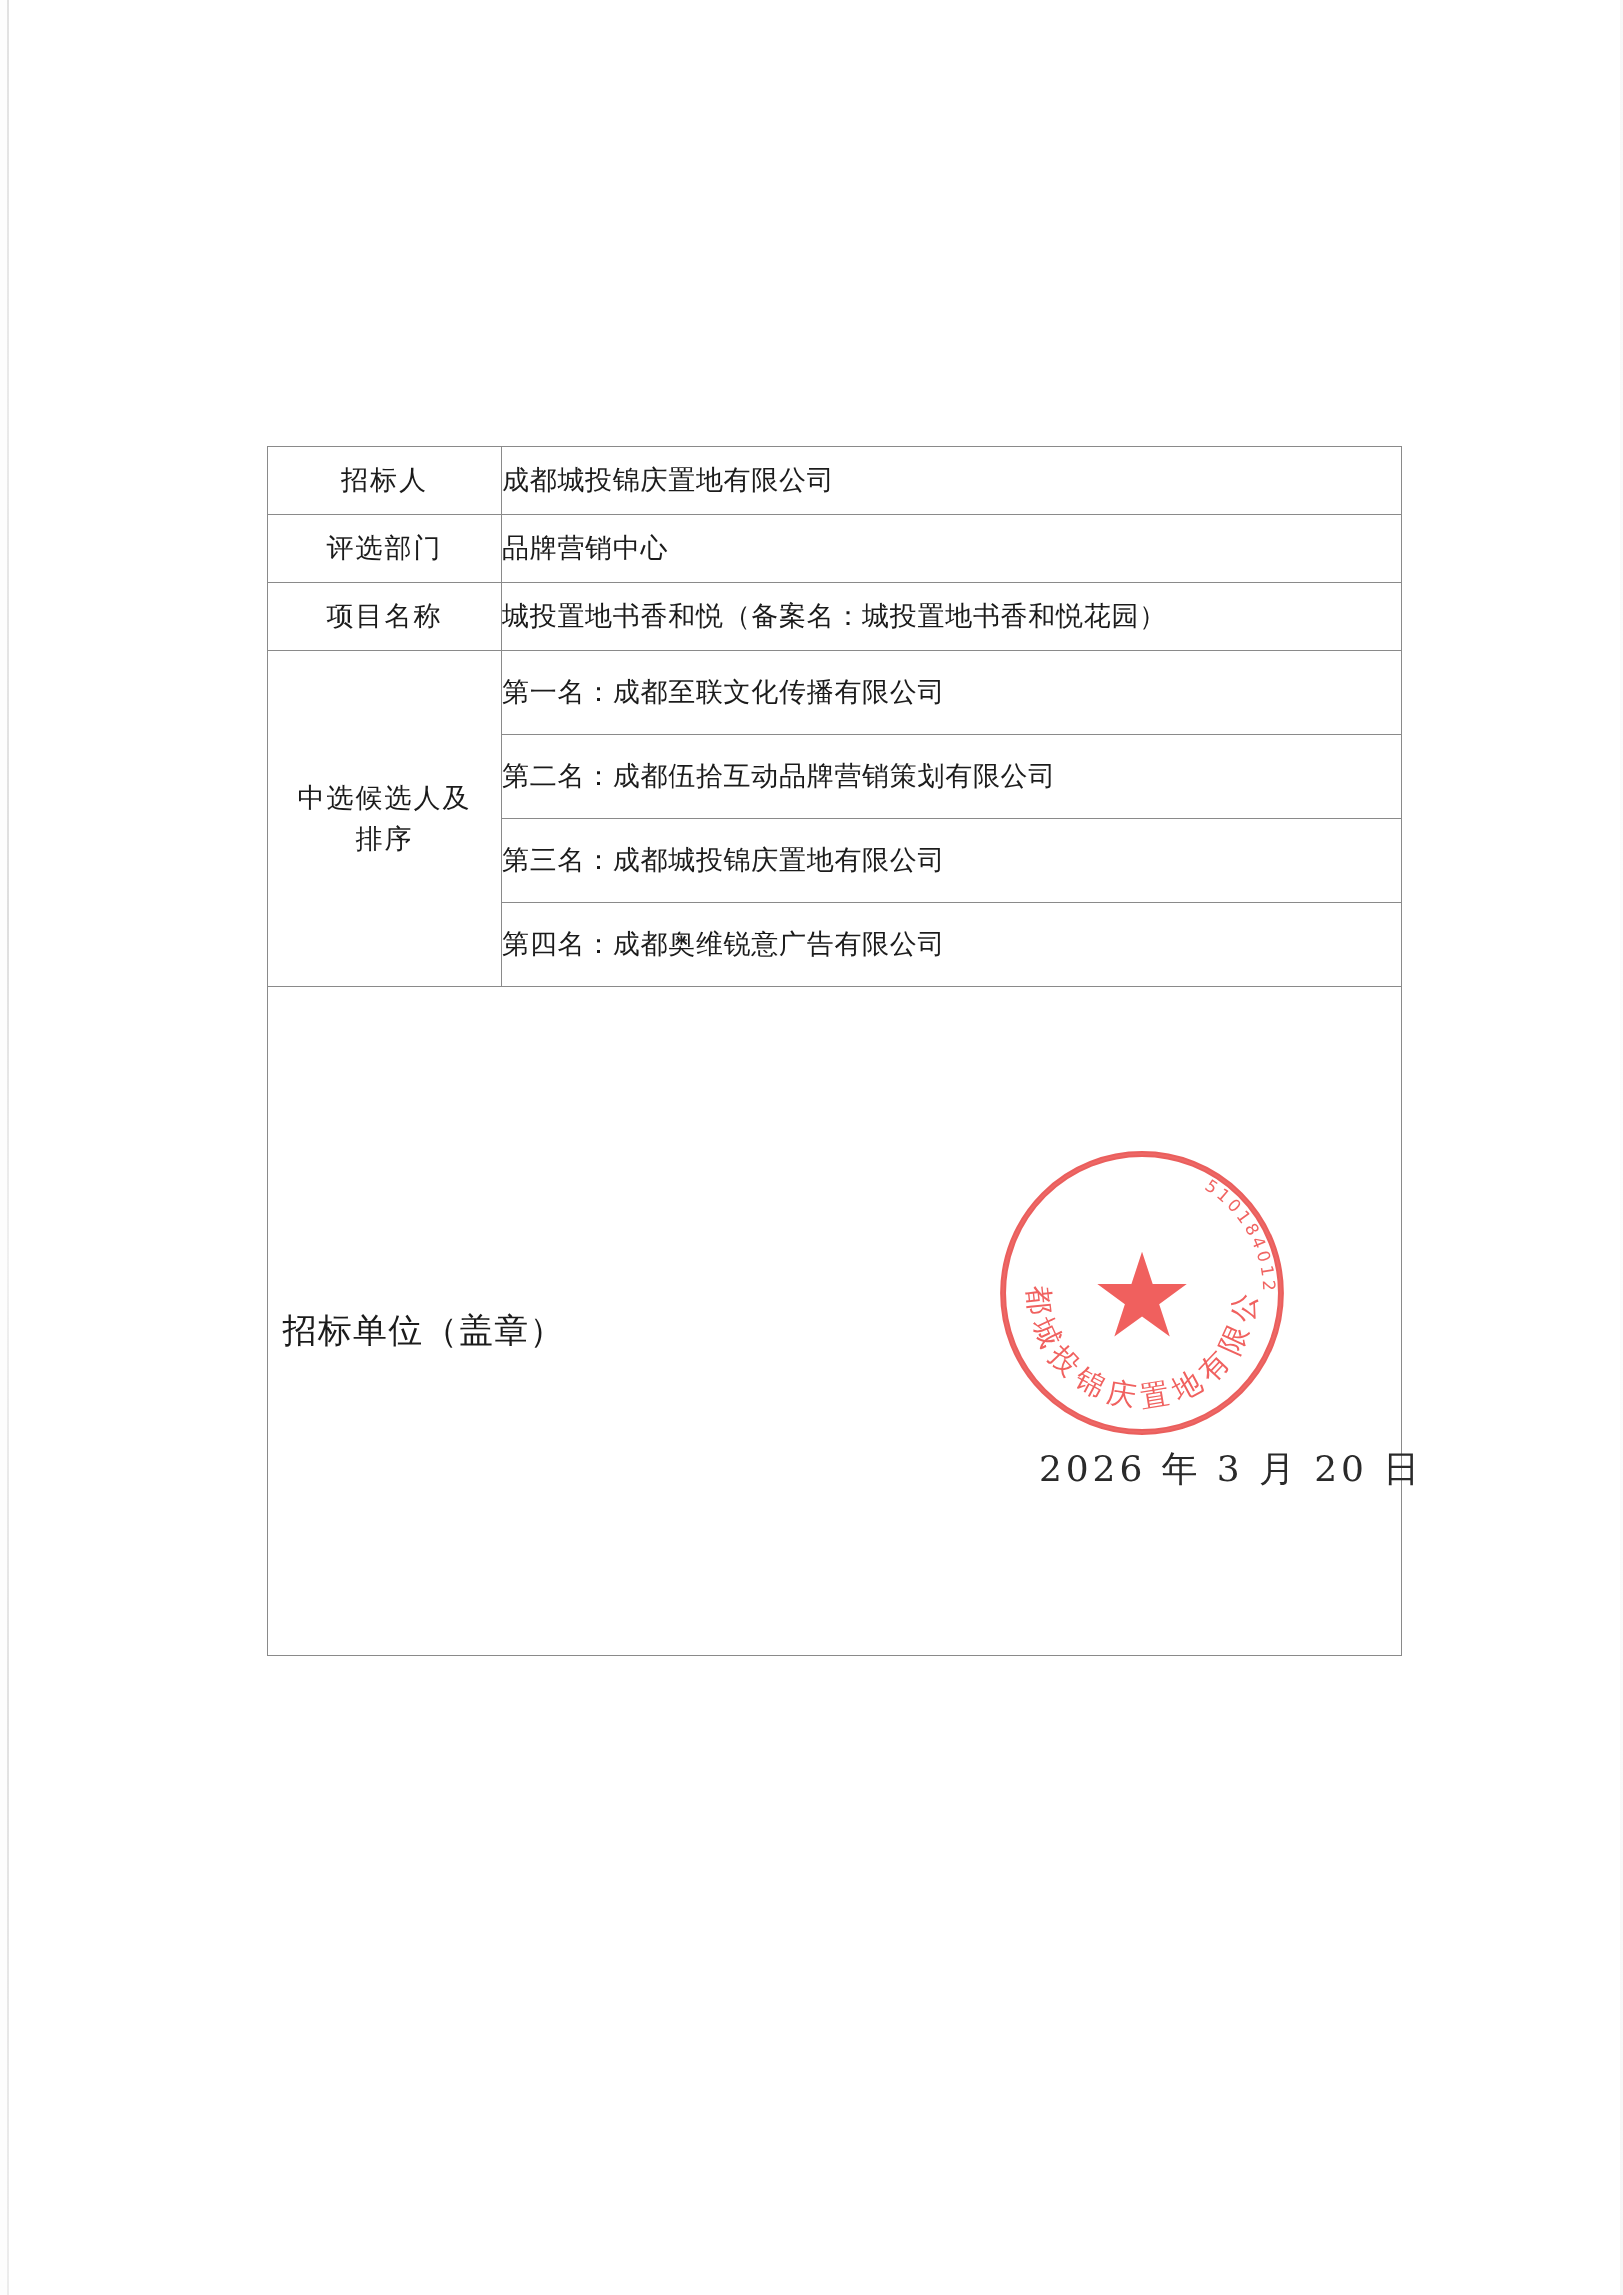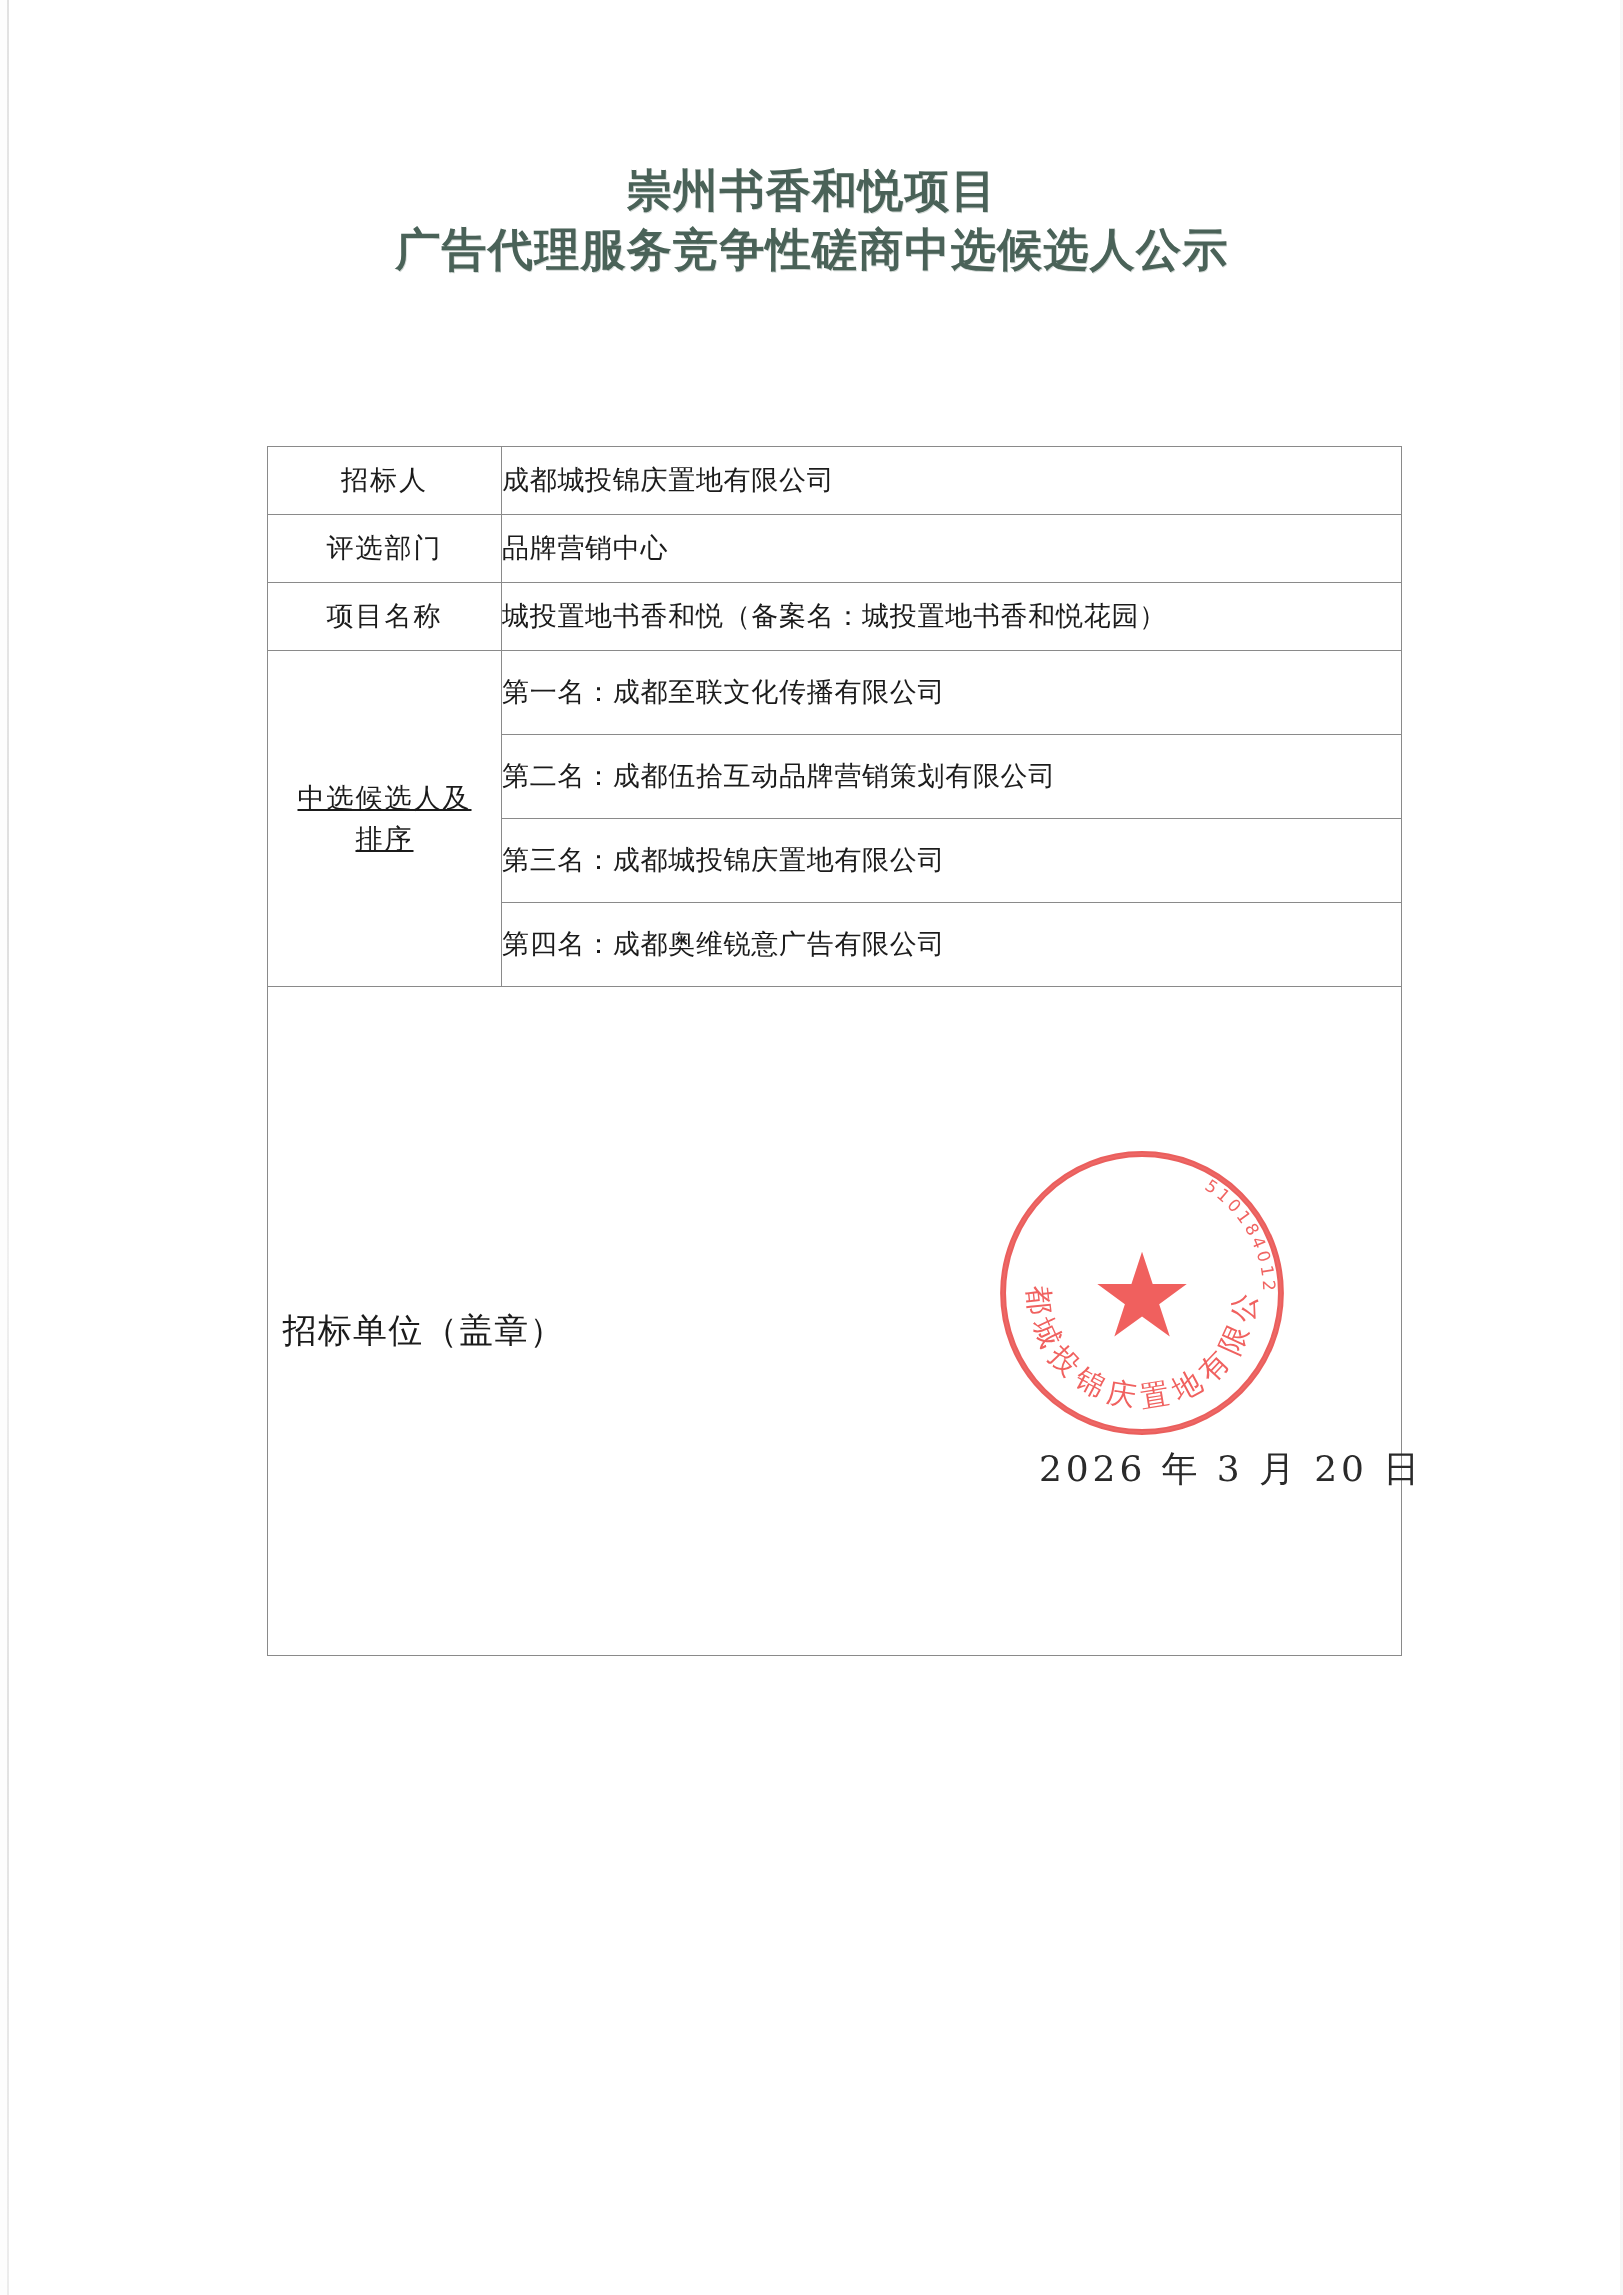--- a/index.html
+++ b/index.html
@@ -87,21 +87,20 @@
   }
   .col-label { width: 234px; }
   .cell-label {
     text-align: center;
     letter-spacing: 2px;
   }
   .cell-label-stack {
     text-align: center;
     letter-spacing: 2px;
     line-height: 2.3;
-    text-decoration: underline;
   }
   .cell-value {
     text-align: left;
     padding-left: 18.3px;
     letter-spacing: 0.7px;
   }
   .row-h { height: 68px; }
   .row-cand { height: 84px; }
 
   .footer-cell {
@@ -141,24 +140,20 @@
 </style>
 </head>
 <body>
 
 <div class="page">
 
   <div class="scan-edge-left2"></div>
   <div class="scan-edge-left"></div>
   <div class="scan-edge-right"></div>
 
-  <div class="title-block">
-    <div class="title-line title-line-1">崇州书香和悦项目</div>
-    <div class="title-line title-line-2">广告代理服务竞争性磋商中选候选人公示</div>
-  </div>
 
   <table class="doc-table">
     <colgroup>
       <col class="col-label">
       <col>
     </colgroup>
     <tbody>
       <tr class="row-h">
         <td class="cell-label">招标人</td>
         <td class="cell-value">成都城投锦庆置地有限公司</td>

